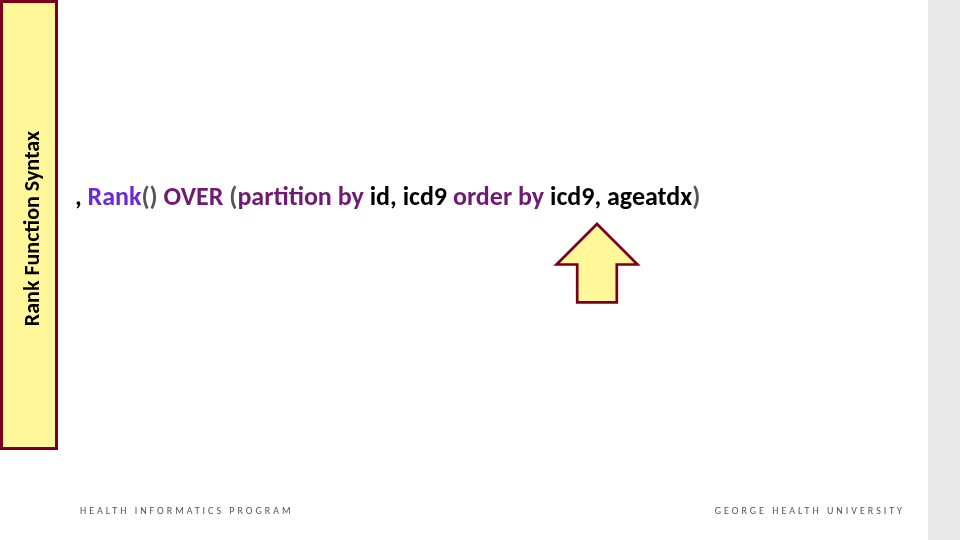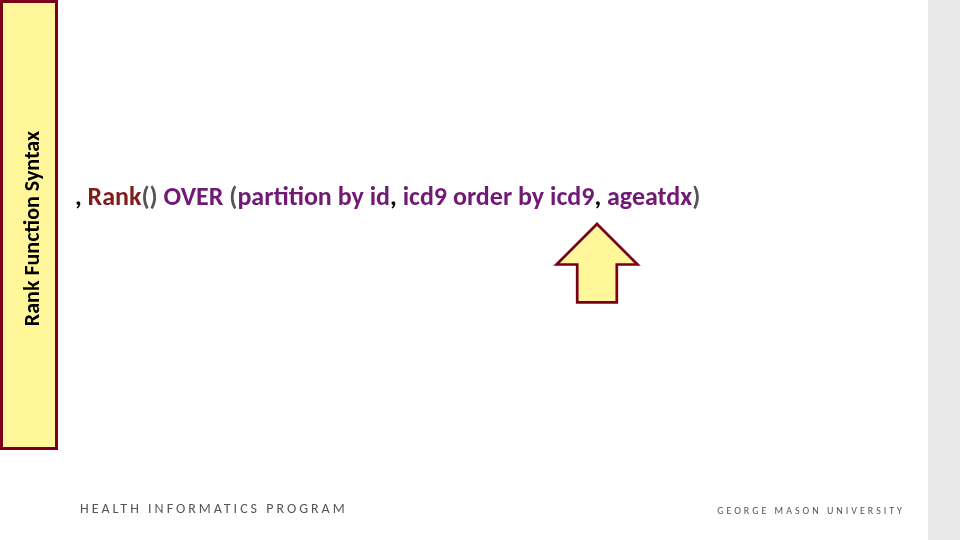--- a/index.html
+++ b/index.html
@@ -27,34 +27,34 @@
     color: #000;
   }
   .main-text {
     position: absolute;
     left: 75px; top: 180px;
     font-size: 26px;
     font-weight: 700;
     color: #000;
     white-space: nowrap;
   }
-  .main-text .fn { color: #7f1d1d; }
+  .main-text .fn { color: #6d28d9; }
   .main-text .paren { color: #555; }
   .main-text .kw { color: #701a75; }
-  .main-text .col { color: #701a75; }
+  .main-text .col { color: #000000; }
   .arrow-wrap {
     position: absolute;
     left: 552px; top: 217px;
     width: 90px; height: 95px;
   }
   .arrow-wrap svg { width: 100%; height: 100%; display: block; }
   .footer-left {
     position: absolute;
     left: 80px; bottom: 23px;
-    font-size: 14px;
+    font-size: 10px;
     letter-spacing: 3px;
     color: #555;
   }
   .footer-right {
     position: absolute;
     right: 55px; bottom: 23px;
     font-size: 10px;
     letter-spacing: 3px;
     color: #555;
   }
@@ -76,15 +76,15 @@
     <span>, </span><span class="fn">Rank</span><span class="paren">(</span><span class="paren">)</span><span class="kw"> OVER </span><span class="paren">(</span><span class="kw">partition by </span><span class="col">id</span><span>, </span><span class="col">icd9</span><span class="kw"> order by </span><span class="col">icd9</span><span>, </span><span class="col">ageatdx</span><span class="paren">)</span>
   </div>
 
   <div class="arrow-wrap">
     <svg viewBox="0 0 100 100">
       <polygon points="50,5 95,50 72,50 72,92 28,92 28,50 5,50" fill="#fff799" stroke="#7a0019" stroke-width="3" stroke-linejoin="miter"></polygon>
     </svg>
   </div>
 
   <div class="footer-left">HEALTH INFORMATICS PROGRAM</div>
-  <div class="footer-right">GEORGE MASON UNIVERSITY</div>
+  <div class="footer-right">GEORGE HEALTH UNIVERSITY</div>
 
 </div>
 
 </body></html>

